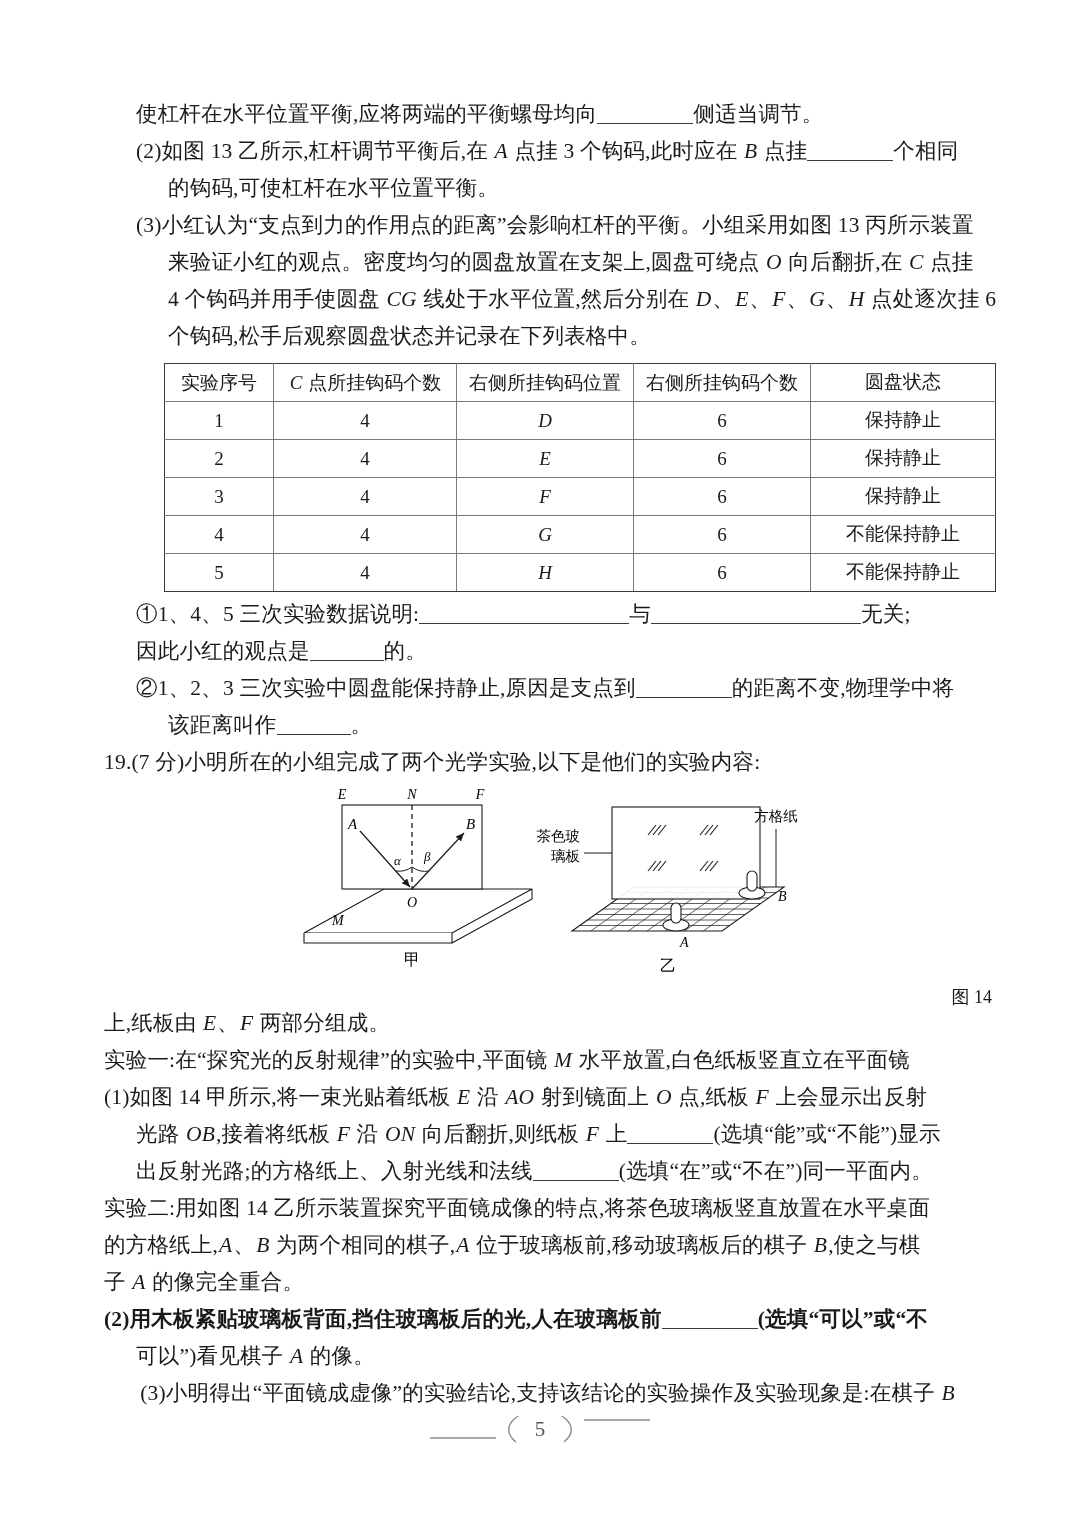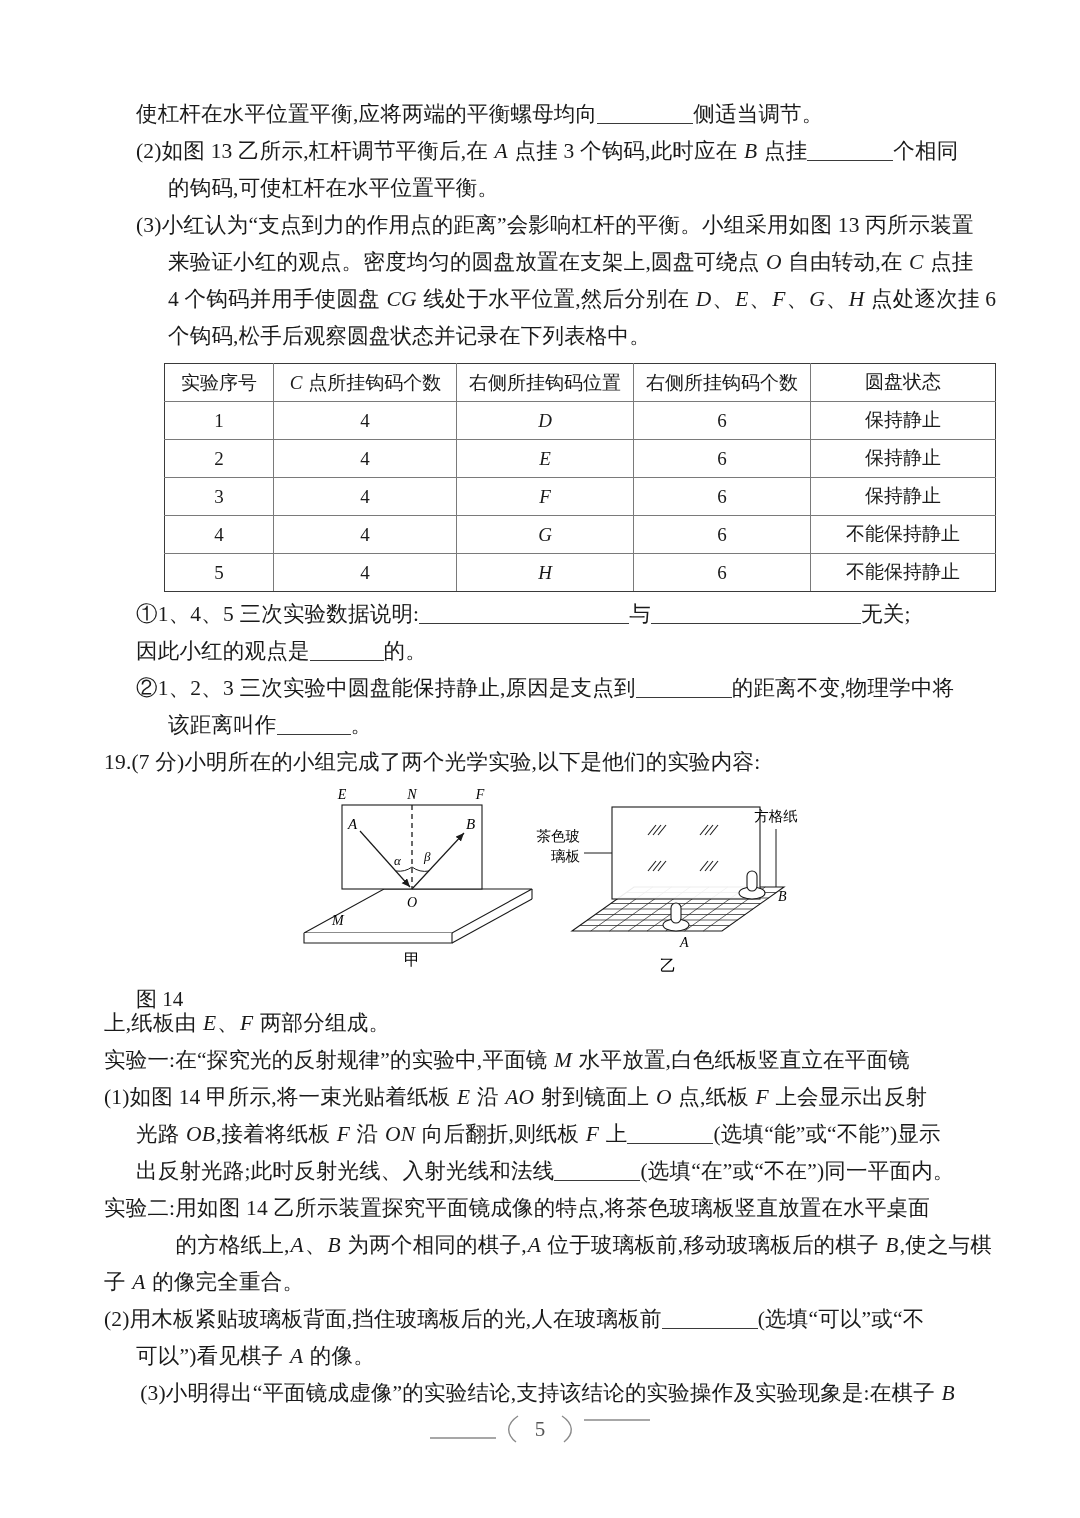--- a/index.html
+++ b/index.html
@@ -84,22 +84,22 @@
   .figblock {
     position: relative;
     height: 222px;
     margin-top: 2px;
   }
   .figsvg { position: absolute; left: 148px; top: 0; }
   .figcap {
     position: absolute;
     left: 0; right: 0;
     top: 202px;
-    text-align: left;
-    font-size: 21px;
+    text-align: right;
+    font-size: 18px;
   }
 
   
   .footer {
     position: absolute;
     left: 0;
     top: 1406px;
     width: 1080px;
     text-align: center;
     height: 60px;
@@ -112,21 +112,21 @@
   <div class="content">
 
     <p class="ln"><span>使杠杆在水平位置平衡,应将两端的平衡螺母均向</span><span class="blank b-m"></span><span>侧适当调节。</span></p>
 
     <p class="ln"><span>(2)如图 13 乙所示,杠杆调节平衡后,在 </span><span class="it">A</span><span> 点挂 3 个钩码,此时应在 </span><span class="it">B</span><span> 点挂</span><span class="blank b-s"></span><span>个相同</span></p>
 
     <p class="ln hang">的钩码,可使杠杆在水平位置平衡。</p>
 
     <p class="ln">(3)小红认为“支点到力的作用点的距离”会影响杠杆的平衡。小组采用如图 13 丙所示装置</p>
 
-    <p class="ln hang"><span>来验证小红的观点。密度均匀的圆盘放置在支架上,圆盘可绕点 </span><span class="it">O</span><span> 自由转动,在 </span><span class="it">C</span><span> 点挂</span></p>
+    <p class="ln hang"><span>来验证小红的观点。密度均匀的圆盘放置在支架上,圆盘可绕点 </span><span class="it">O</span><span> 向后翻折,在 </span><span class="it">C</span><span> 点挂</span></p>
 
     <p class="ln hang"><span>4 个钩码并用手使圆盘 </span><span class="it">CG</span><span> 线处于水平位置,然后分别在 </span><span class="it">D</span><span>、</span><span class="it">E</span><span>、</span><span class="it">F</span><span>、</span><span class="it">G</span><span>、</span><span class="it">H</span><span> 点处逐次挂 6</span></p>
 
     <p class="ln hang">个钩码,松手后观察圆盘状态并记录在下列表格中。</p>
 
     <div class="tbl-wrap">
       <table class="data">
         <tbody>
             <tr>
           <th class="c1">实验序号</th>
@@ -285,29 +285,29 @@
     </div>
 
     <p class="ln" style="margin-left:-32px;"><span>上,纸板由 </span><span class="it">E</span><span>、</span><span class="it">F</span><span> 两部分组成。</span></p>
 
     <p class="ln" style="margin-left:-32px;"><span>实验一:在“探究光的反射规律”的实验中,平面镜 </span><span class="it">M</span><span> 水平放置,白色纸板竖直立在平面镜</span></p>
 
     <p class="ln" style="margin-left:-32px;"><span>(1)如图 14 甲所示,将一束光贴着纸板 </span><span class="it">E</span><span> 沿 </span><span class="it">AO</span><span> 射到镜面上 </span><span class="it">O</span><span> 点,纸板 </span><span class="it">F</span><span> 上会显示出反射</span></p>
 
     <p class="ln"><span>光路 </span><span class="it">OB</span><span>,接着将纸板 </span><span class="it">F</span><span> 沿 </span><span class="it">ON</span><span> 向后翻折,则纸板 </span><span class="it">F</span><span> 上</span><span class="blank b-s"></span><span>(选填“能”或“不能”)显示</span></p>
 
-    <p class="ln"><span>出反射光路;此时反射光线、入射光线和法线</span><span class="blank b-s"></span><span>(选填“在”或“不在”)同一平面内。</span></p>
+    <p class="ln"><span>出反射光路;的方格纸上、入射光线和法线</span><span class="blank b-s"></span><span>(选填“在”或“不在”)同一平面内。</span></p>
 
     <p class="ln" style="margin-left:-32px;">实验二:用如图 14 乙所示装置探究平面镜成像的特点,将茶色玻璃板竖直放置在水平桌面</p>
 
-    <p class="ln" style="margin-left:-32px;text-align:right;"><span>的方格纸上,</span><span class="it">A</span><span>、</span><span class="it">B</span><span> 为两个相同的棋子,</span><span class="it">A</span><span> 位于玻璃板前,移动玻璃板后的棋子 </span><span class="it">B</span><span>,使之与棋</span></p>
+    <p class="ln" style="margin-left:-32px;"><span>的方格纸上,</span><span class="it">A</span><span>、</span><span class="it">B</span><span> 为两个相同的棋子,</span><span class="it">A</span><span> 位于玻璃板前,移动玻璃板后的棋子 </span><span class="it">B</span><span>,使之与棋</span></p>
 
     <p class="ln" style="margin-left:-32px;"><span>子 </span><span class="it">A</span><span> 的像完全重合。</span></p>
 
-    <p class="ln" style="margin-left:-32px;"><span>(2)用木板紧贴玻璃板背面,挡住玻璃板后的光,人在玻璃板前</span><span class="blank b-m"></span><span>(选填“可以”或“不</span></p>
+    <p class="ln" style="margin-left:-32px;font-weight:bold;"><span>(2)用木板紧贴玻璃板背面,挡住玻璃板后的光,人在玻璃板前</span><span class="blank b-m"></span><span>(选填“可以”或“不</span></p>
 
     <p class="ln"><span>可以”)看见棋子 </span><span class="it">A</span><span> 的像。</span></p>
 
     <p class="ln" style="margin-left:-32px;text-align:center;"><span>(3)小明得出“平面镜成虚像”的实验结论,支持该结论的实验操作及实验现象是:在棋子 </span><span class="it">B</span></p>
 
   </div>
 
   <div class="footer">
     <svg width="260" height="46" viewBox="0 0 260 46">
       <line x1="20" y1="32" x2="86" y2="32" stroke="#8a8a8a" stroke-width="1.4"></line>

